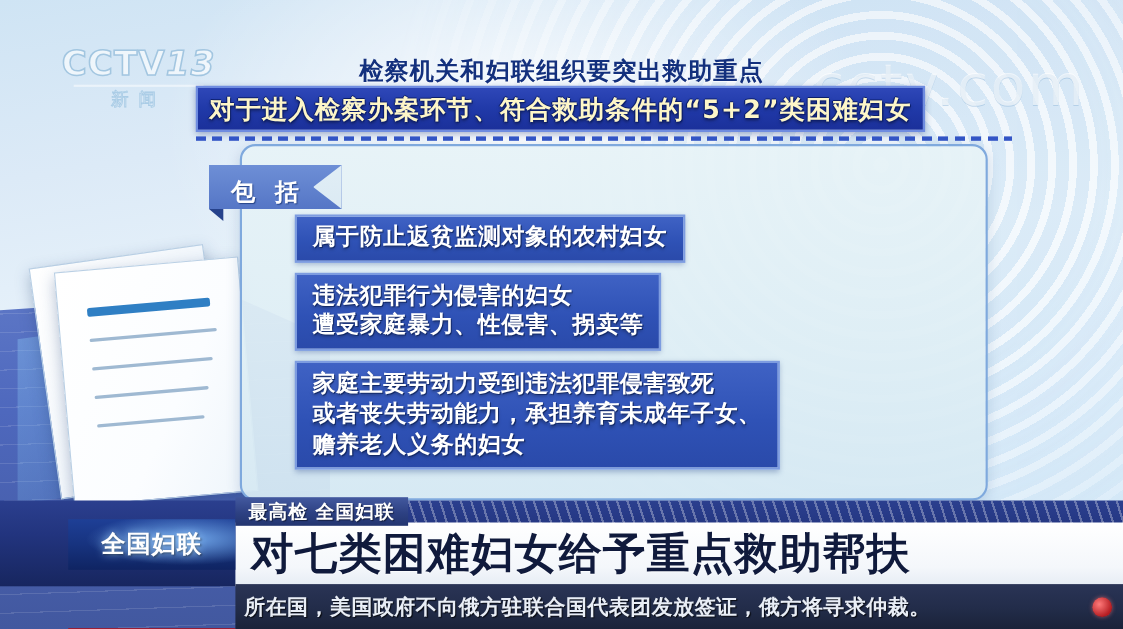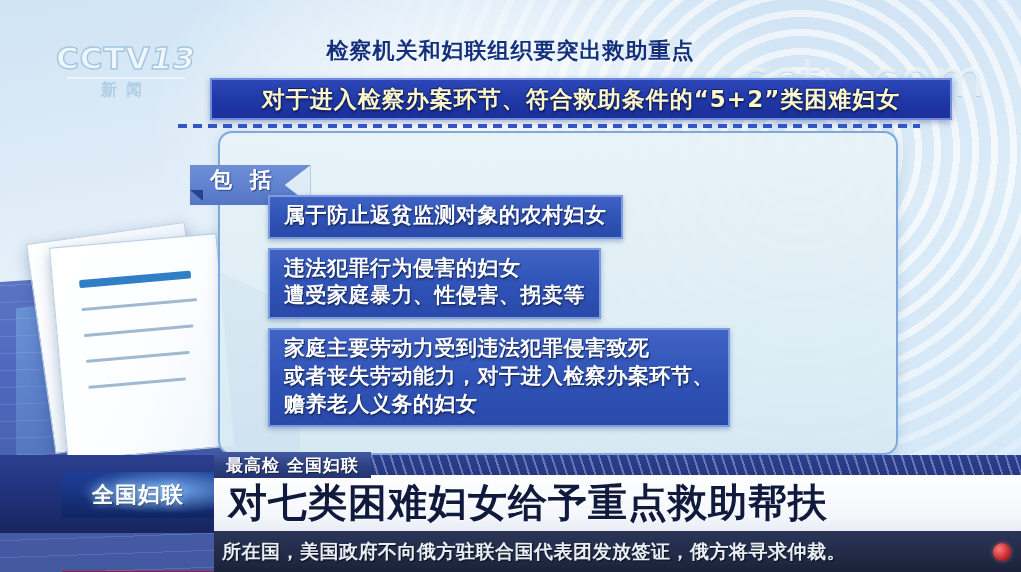--- a/index.html
+++ b/index.html
@@ -81,33 +81,32 @@
   .logo-main .num { font-style: italic; }
   .logo-sub {
     margin-top: 1px; font-size: 16px; letter-spacing: 9px;
     color: rgba(255,255,255,.55);
     -webkit-text-stroke: .8px rgba(155,195,225,.8);
   }
   .logo-rule { margin: 1px auto 0; width: 118px; height: 2px; background: rgba(255,255,255,.5); }
 
   
   .kicker {
-    position: absolute; left: 0; right: 0; top: 36px;
+    position: absolute; left: 0; right: 0; top: 50px;
     text-align: center;
     font-size: 22px; font-weight: bold; letter-spacing: 1px;
     color: #13307d;
     text-shadow: 0 1px 1px rgba(255,255,255,.9);
   }
   .headline-banner {
-    position: absolute; left: 178px; top: 78px; width: 742px; height: 42px;
+    position: absolute; left: 178px; top: 78px; width: 663px; height: 42px;
     background: linear-gradient(180deg, #2e47b8 0%, #2039a8 50%, #1b309a 100%);
     border: 2px solid #6f8ce0;
     display: flex; align-items: center; justify-content: center;
     box-shadow: 0 2px 6px rgba(20,40,110,.35);
-    margin-left: 32px;
   }
   .headline-banner span {
     font-size: 23px; font-weight: bold; letter-spacing: 1px;
     color: #fdf6c8;
     text-shadow: 1px 1px 0 #0d1f6b, -1px 0 0 #0d1f6b, 0 -1px 0 #0d1f6b, 0 2px 3px rgba(0,0,0,.5);
     white-space: nowrap;
   }
   .dashline {
     position: absolute; left: 178px; top: 124px; width: 742px; height: 4px;
     background: repeating-linear-gradient(90deg, #3355c6 0px, #3355c6 9px, rgba(0,0,0,0) 9px, rgba(0,0,0,0) 15px);
@@ -115,23 +114,23 @@
 
   
   .panel {
     position: absolute; left: 218px; top: 131px; width: 680px; height: 324px;
     background: linear-gradient(180deg, rgba(231,243,247,.95) 0%, rgba(222,238,245,.95) 60%, rgba(214,233,243,.95) 100%);
     border: 2px solid #7fa9dd;
     border-radius: 14px;
     box-shadow: 0 4px 12px rgba(60,100,150,.2);
   }
   .ribbon {
-    position: absolute; left: 190px; top: 165px;
+    position: absolute; left: 190px; top: 150px;
     height: 40px; padding: 0 34px 0 20px;
-    display: flex; align-items: flex-start;
+    display: flex; align-items: flex-end;
     background: linear-gradient(180deg, #6e8fd6 0%, #5576c6 100%);
     clip-path: polygon(0 0, 100% 0, 100% 100%, 0 100%, 0 100%);
     box-shadow: 2px 3px 5px rgba(40,70,130,.35);
   }
   .ribbon::after {
     content: ""; position: absolute; right: 0; top: 0; width: 26px; height: 40px;
     background: linear-gradient(180deg, rgba(231,243,247,.95), rgba(226,240,246,.95));
     clip-path: polygon(100% 0, 0 50%, 100% 100%);
   }
   .ribbon span {
@@ -287,21 +286,21 @@
       <div class="line">属于防止返贫监测对象的农村妇女</div>
     </div>
     <br>
     <div class="item">
       <div class="line">违法犯罪行为侵害的妇女</div>
       <div class="line">遭受家庭暴力、性侵害、拐卖等</div>
     </div>
     <br>
     <div class="item">
       <div class="line">家庭主要劳动力受到违法犯罪侵害致死</div>
-      <div class="line">或者丧失劳动能力，对于进入检察办案环节、</div>
+      <div class="line">或者丧失劳动能力，承担养育未成年子女、</div>
       <div class="line">赡养老人义务的妇女</div>
     </div>
   </div>
 
   <div class="lower-band"></div>
   <div class="lower-white"></div>
   <div class="source-tag">
     <span>最高检 全国妇联</span>
   </div>
   <div class="main-headline">对七类困难妇女给予重点救助帮扶</div>

